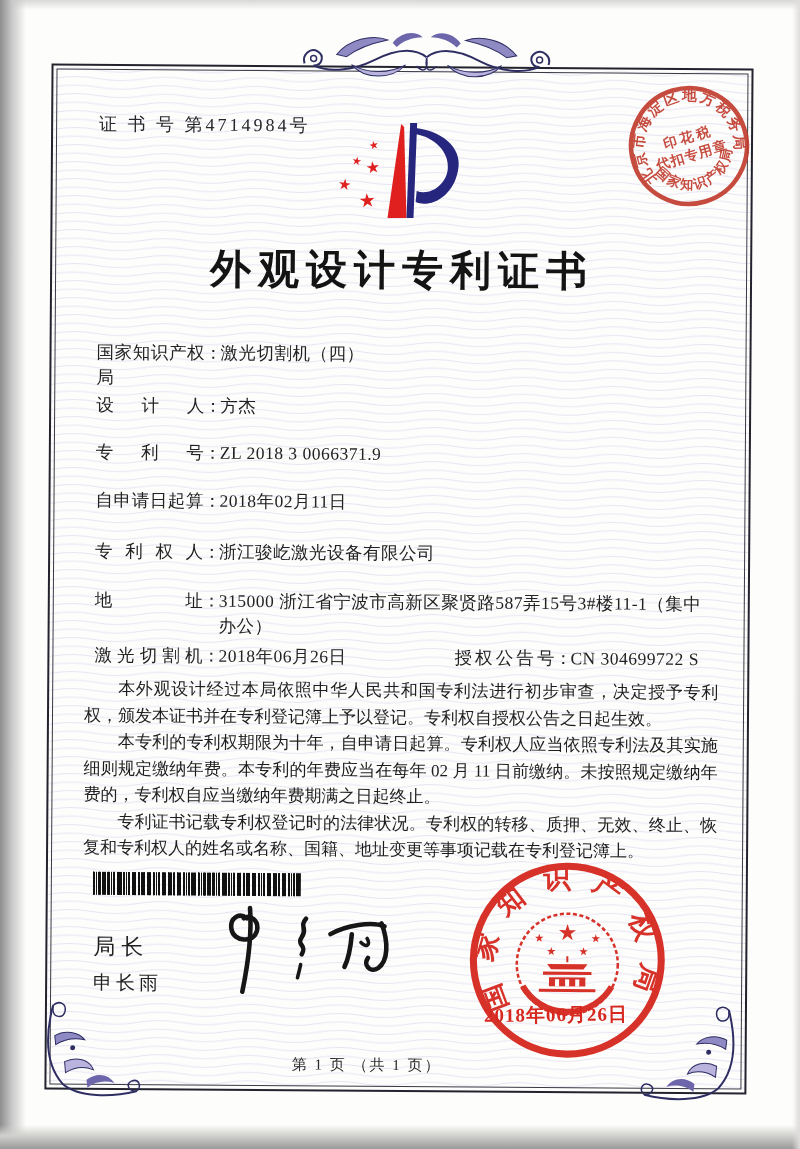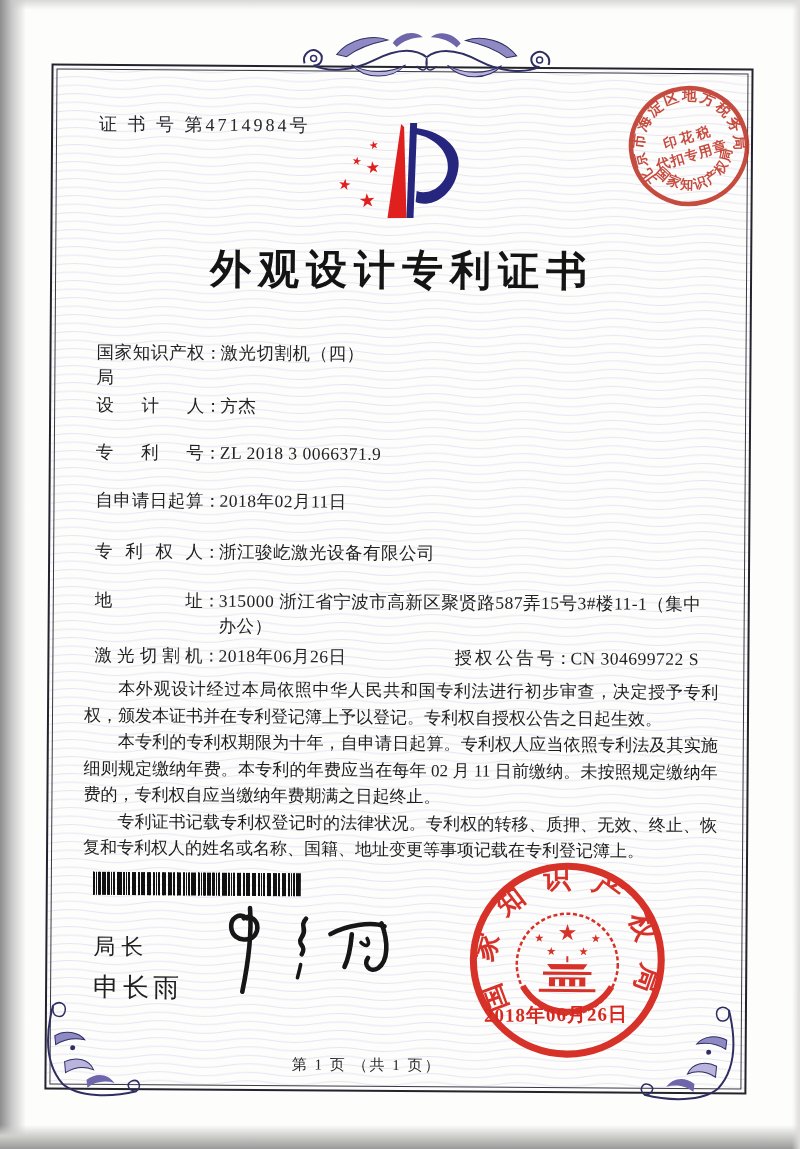--- a/index.html
+++ b/index.html
@@ -42,21 +42,21 @@
   .paras p { text-indent:2em; }
 
   .barcode { position:absolute; left:95px; top:874px; width:208px; height:23px;
     background:
       repeating-linear-gradient(90deg,#111 0 2px,rgba(0,0,0,0) 2px 5px),
       repeating-linear-gradient(90deg,#111 0 1px,rgba(0,0,0,0) 1px 7px),
       repeating-linear-gradient(90deg,#111 0 1px,rgba(0,0,0,0) 1px 3px);
   }
 
   .signer-title { position:absolute; left:96px; top:934px; font-size:22px; letter-spacing:6px; }
-  .signer-name  { position:absolute; left:96px; top:972px; font-size:26px; letter-spacing:4px; }
+  .signer-name  { position:absolute; left:96px; top:972px; font-size:19px; letter-spacing:4px; }
   .signature { position:absolute; left:214px; top:903px; z-index:4; }
 
   .seal { position:absolute; left:469px; top:858px; width:202px; height:202px; z-index:4; opacity:.95; }
   .seal-date { position:absolute; left:487px; top:1001px; z-index:5; font-size:19px; font-weight:bold; color:#d6281e; letter-spacing:1px; transform:rotate(-1deg); }
 
   .footer { position:absolute; left:48px; top:1056px; width:644px; text-align:center; font-size:15px; letter-spacing:2px; color:#2a2a2a; }
 </style>
 </head>
 <body>
 

